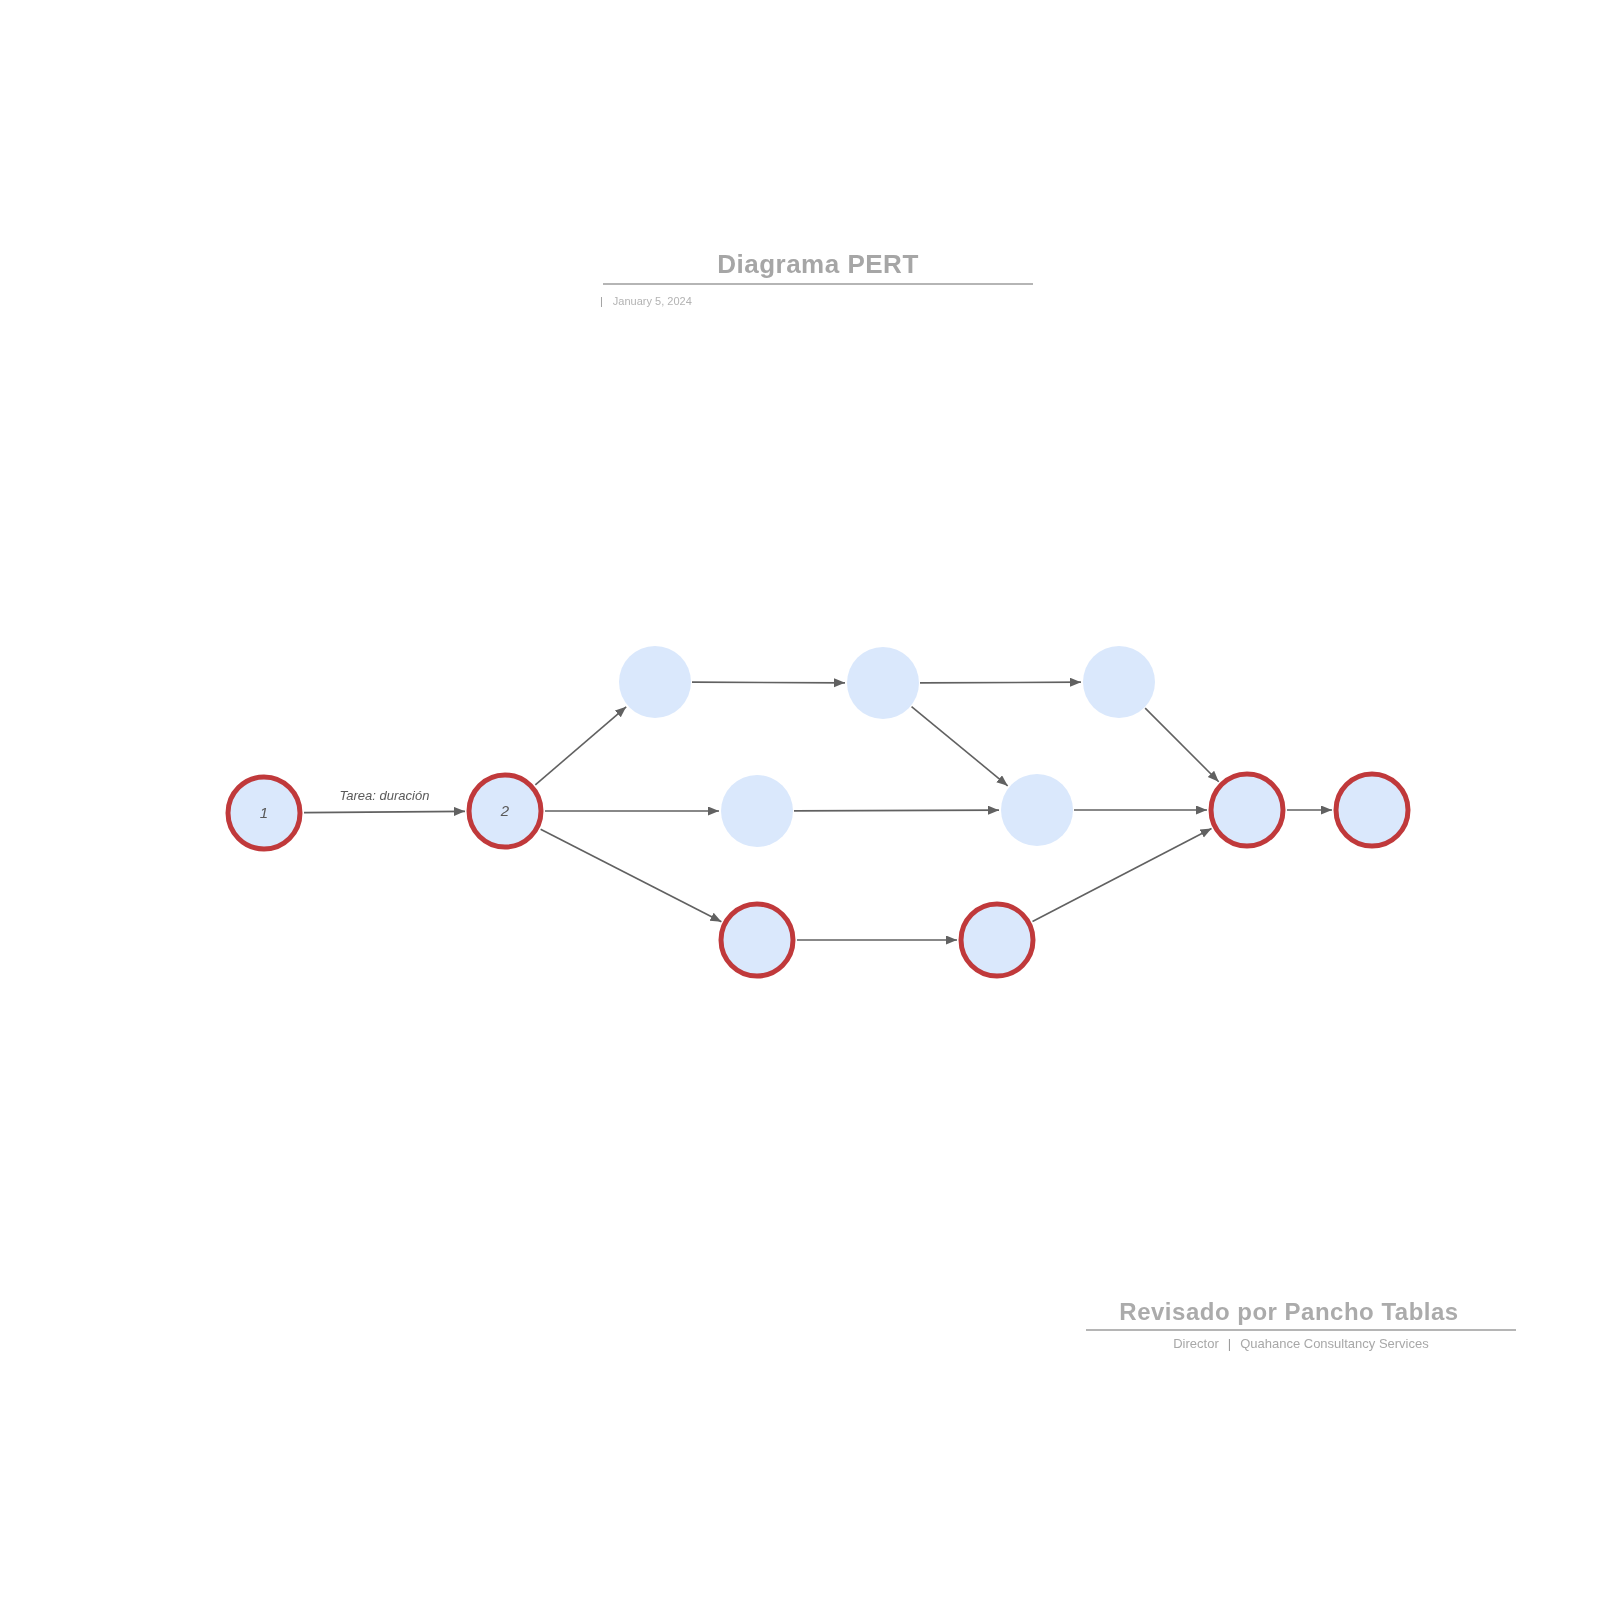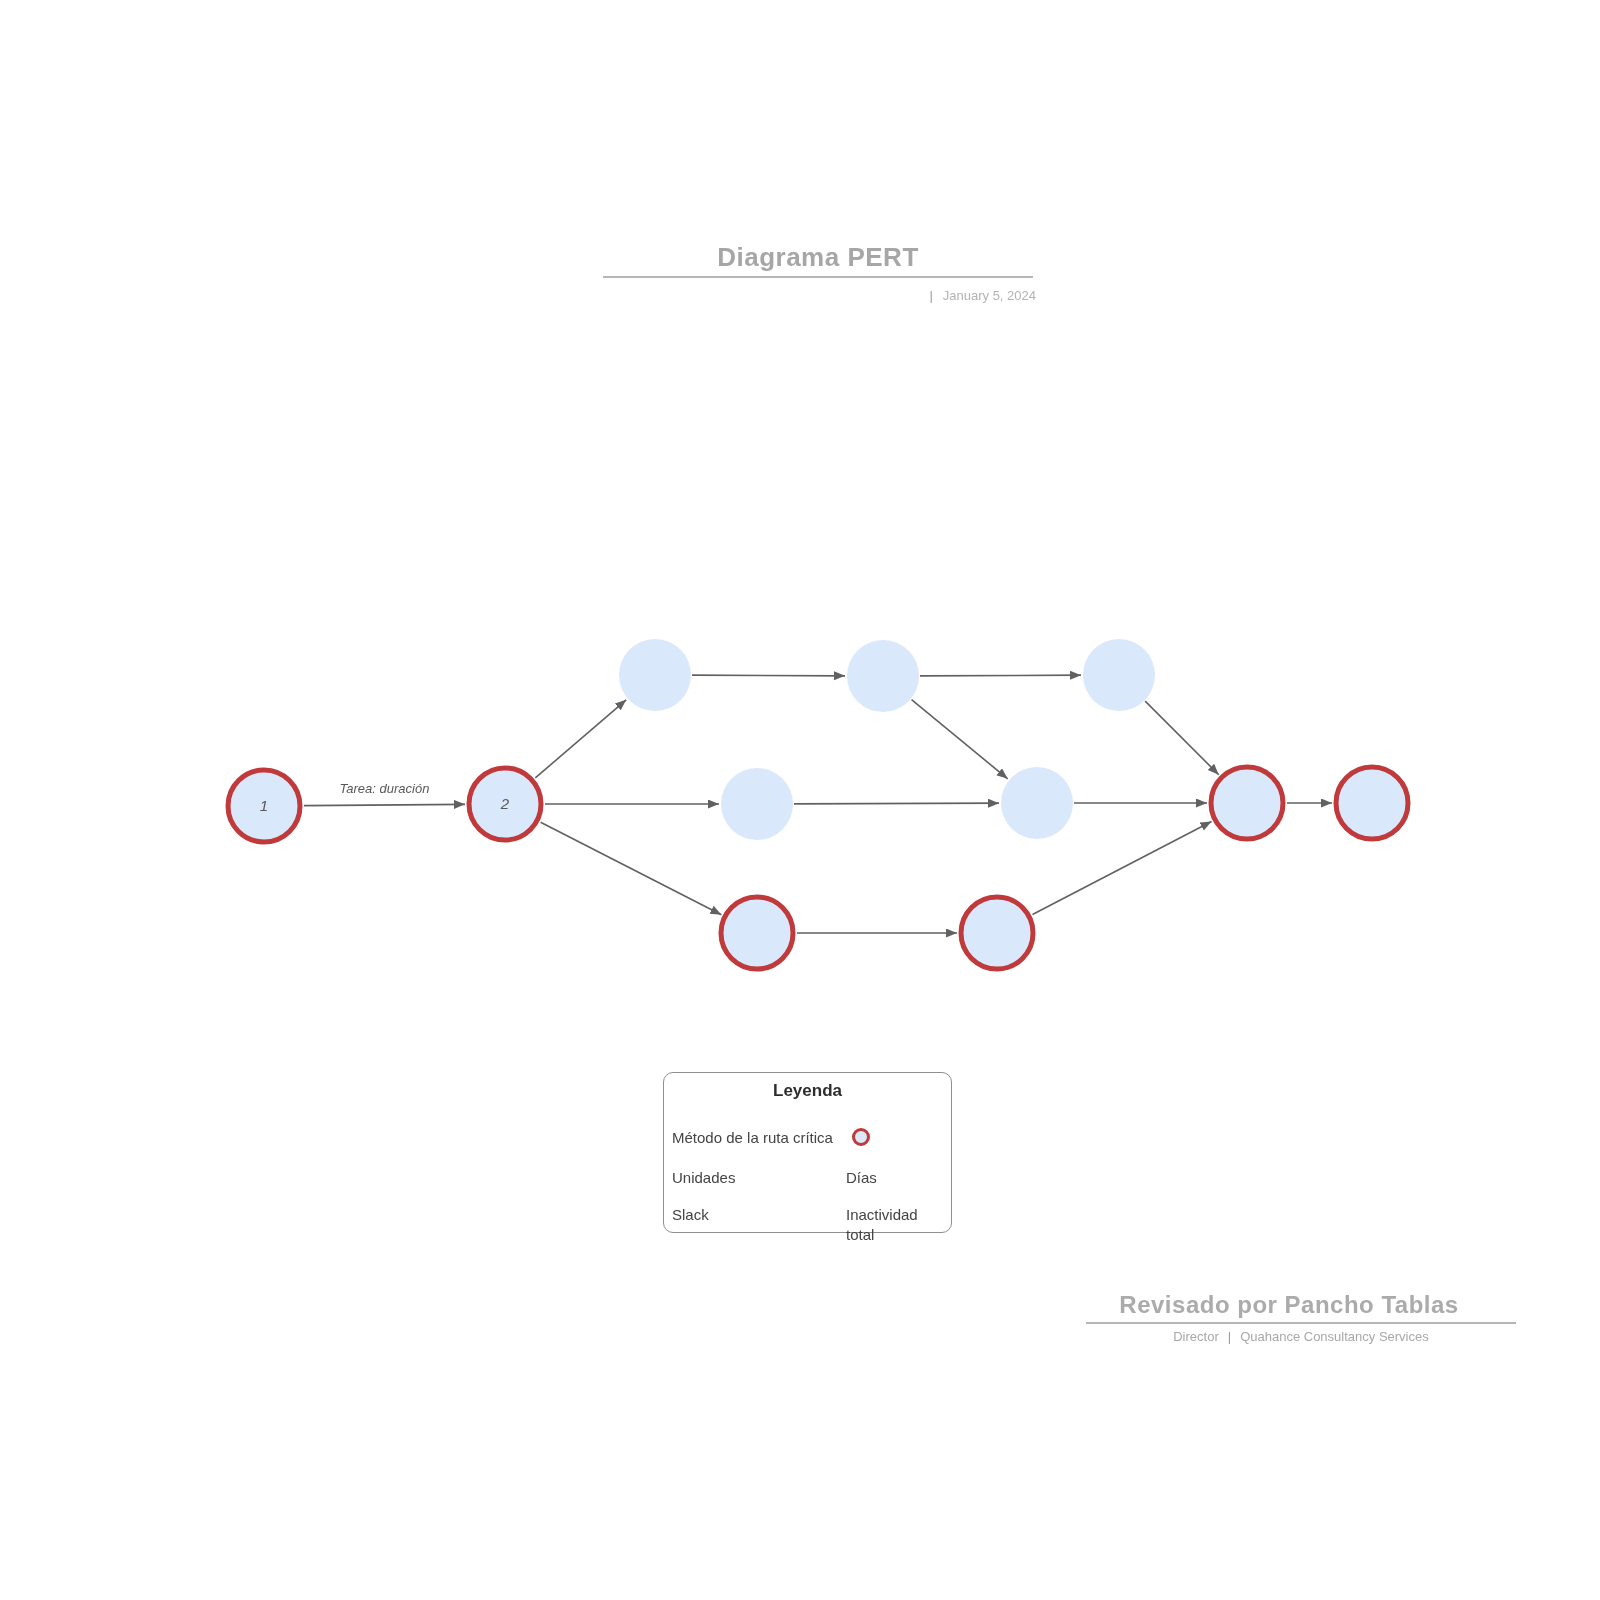--- a/index.html
+++ b/index.html
@@ -1,31 +1,31 @@
 <!DOCTYPE html>
 <html><head>
 <meta charset="utf-8">
 <style>
   html,body{margin:0;padding:0;background:#fff;}
   .canvas{
     position:relative;width:1600px;height:1376px;background:#ffffff;
-    font-family:"Liberation Sans", sans-serif;overflow:hidden;
+    font-family:"Liberation Sans", sans-serif;overflow:hidden;margin-top:7px;
   }
   
   .doc-title{
     position:absolute;left:600px;top:242px;width:436px;
     text-align:center;font-size:26px;font-weight:bold;color:#a6a6a6;
     letter-spacing:.5px;
   }
   .doc-title-rule{
     position:absolute;left:603px;top:276px;width:430px;height:2px;background:#b5b5b5;
   }
   .doc-subtitle{
-    position:absolute;left:600px;top:288px;width:436px;text-align:right;
-    font-size:13px;color:#b3b3b3;
+    position:absolute;left:600px;top:288px;width:436px;text-align:left;
+    font-size:11px;color:#b3b3b3;
   }
   .doc-subtitle .pipe{color:#9a9a9a;margin-right:10px;}
   
   svg#diagram{position:absolute;left:0;top:0;}
   .edge-label{font-style:italic;font-size:13px;fill:#595959;}
   .node-label{font-style:italic;font-size:15px;fill:#595959;}
   
   .legend{
     position:absolute;left:663px;top:1072px;width:289px;height:161px;
     border:1px solid #8f8f8f;border-radius:10px;background:#fff;box-sizing:border-box;
@@ -101,35 +101,20 @@
         <circle cx="757" cy="933" r="36" fill="#dae8fc" stroke="#c0393b" stroke-width="5"></circle>
         <circle cx="997" cy="933" r="36" fill="#dae8fc" stroke="#c0393b" stroke-width="5"></circle>
       </g>
     <g id="labels-layer">
         <text x="384.5" y="793" text-anchor="middle" class="edge-label">Tarea: duración</text>
         <text x="264" y="806" dy=".35em" text-anchor="middle" class="node-label">1</text>
         <text x="505" y="804" dy=".35em" text-anchor="middle" class="node-label">2</text>
       </g>
   </svg>
 
-  <div class="legend">
-    <div class="legend-title">Leyenda</div>
-    <div class="legend-row legend-row-1">
-      <span class="lbl">Método de la ruta crítica</span>
-      <span class="crit-icon"></span>
-    </div>
-    <div class="legend-row legend-row-2">
-      <span class="lbl">Unidades</span>
-      <span class="val">Días</span>
-    </div>
-    <div class="legend-row legend-row-3">
-      <span class="lbl">Slack</span>
-      <span class="val">Inactividad total</span>
-    </div>
-  </div>
 
   <div class="footer">
     <div class="footer-title">Revisado por Pancho Tablas</div>
     <div class="footer-rule"></div>
     <div class="footer-sub">
       <span>Director</span><span class="pipe">|</span><span>Quahance Consultancy Services</span>
     </div>
   </div>
 
 </div>

